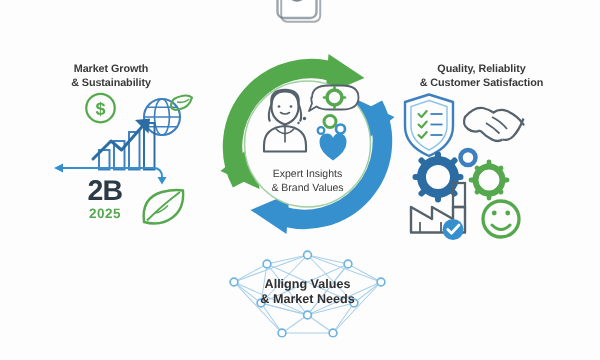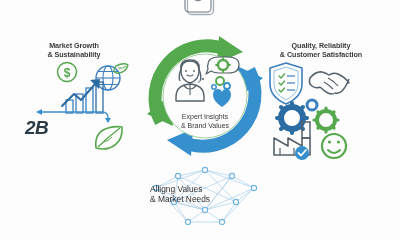--- a/index.html
+++ b/index.html
@@ -25,26 +25,26 @@
   .label.right{left:258px;top:41px;width:126px;}
 
   .center-label{
     position:absolute;left:152px;top:113px;width:106px;
     color:#3a3a3a;font-size:7px;line-height:8.6px;
     text-align:center;white-space:pre-line;
   }
   .bottom-label{
     position:absolute;left:150px;top:184px;width:110px;
     color:#2f2f2f;font-size:8.4px;line-height:10px;
-    font-weight:normal;white-space:pre-line;
+    font-weight:bold;text-align:center;white-space:pre-line;
   }
 
   .big-number{
-    position:absolute;left:25px;top:118px;width:52px;
-    font-style:italic;
+    position:absolute;left:44px;top:118px;width:52px;
+    text-align:center;
   }
   .big-number .num{
     display:block;font-size:19px;font-weight:bold;
     color:#2b3a47;line-height:19px;letter-spacing:-0.5px;
   }
   .big-number .yr{
     display:block;font-size:9px;font-weight:bold;
     color:#56a84e;line-height:11px;letter-spacing:0.3px;
   }
 
@@ -93,20 +93,21 @@
   </svg>
 
   <svg class="abs" style="left:32px;top:108px;" width="82" height="16" viewBox="0 0 82 16">
     <path d="M6 4 H70 q6 0 6 6 V12" fill="none" stroke="#3690ce" stroke-width="1.3" stroke-linecap="round"></path>
     <path d="M10 1 L4 4 L10 7 Z" fill="#3690ce"></path>
     <path d="M73 10 L76 15 L79 10 Z" fill="#3690ce"></path>
   </svg>
 
   <div class="big-number">
     <span class="num">2B</span>
+    <span class="yr">2025</span>
   </div>
 
   <svg class="abs" style="left:92px;top:122px;" width="32" height="30" viewBox="0 0 32 30">
     <path d="M4 26 q-2 -16 12 -20 q8 -2 14 -1 q1 12 -7 18 q-8 6 -19 3z" fill="none" stroke="#56a84e" stroke-width="1.6" stroke-linejoin="round"></path>
     <path d="M6 25 Q16 15 28 6" fill="none" stroke="#56a84e" stroke-width="1.3"></path>
     <path d="M12 20 q4 -1 8 -5" fill="none" stroke="#56a84e" stroke-width="1"></path>
   </svg>
 
   <div class="label right">Quality, Reliablity
 &amp; Customer Satisfaction</div>

